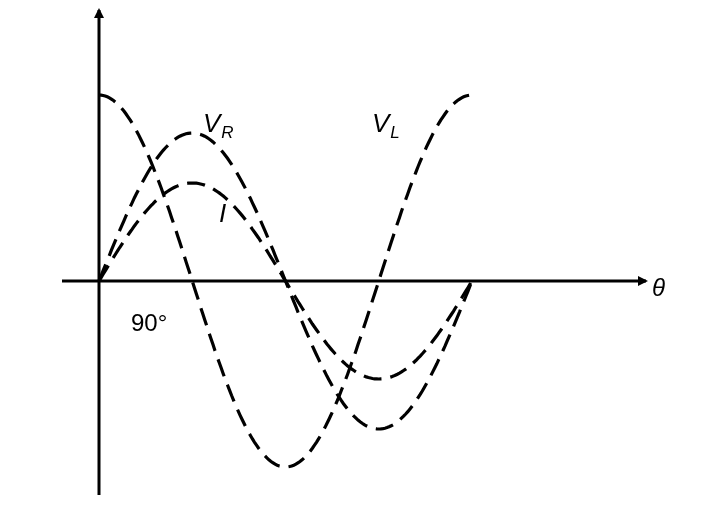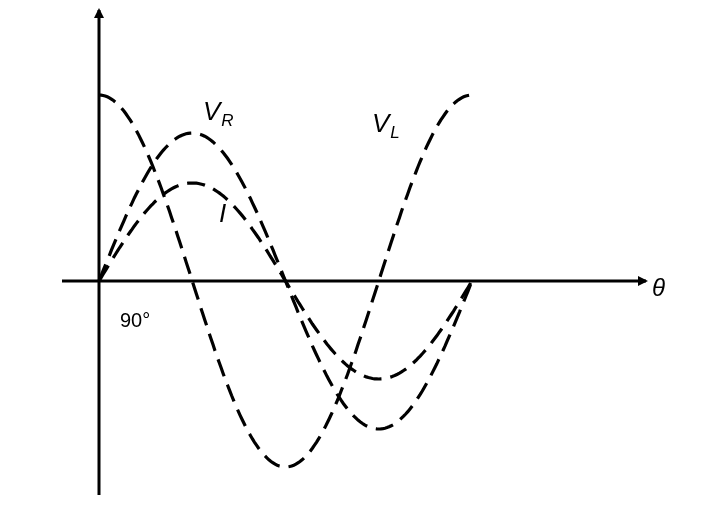--- a/index.html
+++ b/index.html
@@ -21,21 +21,21 @@
 
   <line x1="99" y1="495" x2="99" y2="10" stroke="#000" stroke-width="3" marker-end="url(#arr)"></line>
   <line x1="62" y1="281" x2="646" y2="281" stroke="#000" stroke-width="3" marker-end="url(#arr)"></line>
   <g id="curves" fill="none" stroke="#000" stroke-width="3.2" stroke-dasharray="18,9">
       <path d="M99.0,281.0 L101.1,275.8 L103.1,270.7 L105.2,265.5 L107.3,260.4 L109.4,255.3 L111.4,250.2 L113.5,245.2 L115.6,240.2 L117.7,235.3 L119.7,230.4 L121.8,225.6 L123.9,220.8 L125.9,216.1 L128.0,211.5 L130.1,207.0 L132.2,202.6 L134.2,198.2 L136.3,194.0 L138.4,189.9 L140.4,185.9 L142.5,182.0 L144.6,178.2 L146.7,174.5 L148.7,171.0 L150.8,167.6 L152.9,164.4 L154.9,161.3 L157.0,158.3 L159.1,155.5 L161.2,152.8 L163.2,150.3 L165.3,148.0 L167.4,145.8 L169.5,143.8 L171.5,141.9 L173.6,140.2 L175.7,138.7 L177.7,137.4 L179.8,136.2 L181.9,135.2 L184.0,134.4 L186.0,133.8 L188.1,133.4 L190.2,133.1 L192.3,133.0 L194.3,133.1 L196.4,133.4 L198.5,133.8 L200.5,134.4 L202.6,135.2 L204.7,136.2 L206.8,137.4 L208.8,138.7 L210.9,140.2 L213.0,141.9 L215.0,143.8 L217.1,145.8 L219.2,148.0 L221.3,150.3 L223.3,152.8 L225.4,155.5 L227.5,158.3 L229.6,161.3 L231.6,164.4 L233.7,167.6 L235.8,171.0 L237.8,174.5 L239.9,178.2 L242.0,182.0 L244.1,185.9 L246.1,189.9 L248.2,194.0 L250.3,198.2 L252.3,202.6 L254.4,207.0 L256.5,211.5 L258.6,216.1 L260.6,220.8 L262.7,225.6 L264.8,230.4 L266.9,235.3 L268.9,240.2 L271.0,245.2 L273.1,250.2 L275.1,255.3 L277.2,260.4 L279.3,265.5 L281.4,270.7 L283.4,275.8 L285.5,281.0 L287.6,286.2 L289.6,291.3 L291.7,296.5 L293.8,301.6 L295.9,306.7 L297.9,311.8 L300.0,316.8 L302.1,321.8 L304.1,326.7 L306.2,331.6 L308.3,336.4 L310.4,341.2 L312.4,345.9 L314.5,350.5 L316.6,355.0 L318.7,359.4 L320.7,363.8 L322.8,368.0 L324.9,372.1 L326.9,376.1 L329.0,380.0 L331.1,383.8 L333.2,387.5 L335.2,391.0 L337.3,394.4 L339.4,397.6 L341.4,400.7 L343.5,403.7 L345.6,406.5 L347.7,409.2 L349.7,411.7 L351.8,414.0 L353.9,416.2 L356.0,418.2 L358.0,420.1 L360.1,421.8 L362.2,423.3 L364.2,424.6 L366.3,425.8 L368.4,426.8 L370.5,427.6 L372.5,428.2 L374.6,428.6 L376.7,428.9 L378.8,429.0 L380.8,428.9 L382.9,428.6 L385.0,428.2 L387.0,427.6 L389.1,426.8 L391.2,425.8 L393.3,424.6 L395.3,423.3 L397.4,421.8 L399.5,420.1 L401.5,418.2 L403.6,416.2 L405.7,414.0 L407.8,411.7 L409.8,409.2 L411.9,406.5 L414.0,403.7 L416.1,400.7 L418.1,397.6 L420.2,394.4 L422.3,391.0 L424.3,387.5 L426.4,383.8 L428.5,380.0 L430.6,376.1 L432.6,372.1 L434.7,368.0 L436.8,363.8 L438.8,359.4 L440.9,355.0 L443.0,350.5 L445.1,345.9 L447.1,341.2 L449.2,336.4 L451.3,331.6 L453.4,326.7 L455.4,321.8 L457.5,316.8 L459.6,311.8 L461.6,306.7 L463.7,301.6 L465.8,296.5 L467.9,291.3 L469.9,286.2 L472.0,281.0"></path>
       <path d="M99.0,95.0 L101.1,95.1 L103.1,95.5 L105.2,96.0 L107.3,96.8 L109.4,97.8 L111.4,99.1 L113.5,100.5 L115.6,102.2 L117.7,104.1 L119.7,106.2 L121.8,108.5 L123.9,111.1 L125.9,113.8 L128.0,116.8 L130.1,119.9 L132.2,123.3 L134.2,126.8 L136.3,130.5 L138.4,134.4 L140.4,138.5 L142.5,142.8 L144.6,147.2 L146.7,151.8 L148.7,156.5 L150.8,161.4 L152.9,166.5 L154.9,171.7 L157.0,177.0 L159.1,182.4 L161.2,188.0 L163.2,193.7 L165.3,199.5 L167.4,205.3 L169.5,211.3 L171.5,217.4 L173.6,223.5 L175.7,229.7 L177.7,236.0 L179.8,242.3 L181.9,248.7 L184.0,255.1 L186.0,261.6 L188.1,268.0 L190.2,274.5 L192.3,281.0 L194.3,287.5 L196.4,294.0 L198.5,300.4 L200.5,306.9 L202.6,313.3 L204.7,319.7 L206.8,326.0 L208.8,332.3 L210.9,338.5 L213.0,344.6 L215.0,350.7 L217.1,356.7 L219.2,362.5 L221.3,368.3 L223.3,374.0 L225.4,379.6 L227.5,385.0 L229.6,390.3 L231.6,395.5 L233.7,400.6 L235.8,405.5 L237.8,410.2 L239.9,414.8 L242.0,419.2 L244.1,423.5 L246.1,427.6 L248.2,431.5 L250.3,435.2 L252.3,438.7 L254.4,442.1 L256.5,445.2 L258.6,448.2 L260.6,450.9 L262.7,453.5 L264.8,455.8 L266.9,457.9 L268.9,459.8 L271.0,461.5 L273.1,462.9 L275.1,464.2 L277.2,465.2 L279.3,466.0 L281.4,466.5 L283.4,466.9 L285.5,467.0 L287.6,466.9 L289.6,466.5 L291.7,466.0 L293.8,465.2 L295.9,464.2 L297.9,462.9 L300.0,461.5 L302.1,459.8 L304.1,457.9 L306.2,455.8 L308.3,453.5 L310.4,450.9 L312.4,448.2 L314.5,445.2 L316.6,442.1 L318.7,438.7 L320.7,435.2 L322.8,431.5 L324.9,427.6 L326.9,423.5 L329.0,419.2 L331.1,414.8 L333.2,410.2 L335.2,405.5 L337.3,400.6 L339.4,395.5 L341.4,390.3 L343.5,385.0 L345.6,379.6 L347.7,374.0 L349.7,368.3 L351.8,362.5 L353.9,356.7 L356.0,350.7 L358.0,344.6 L360.1,338.5 L362.2,332.3 L364.2,326.0 L366.3,319.7 L368.4,313.3 L370.5,306.9 L372.5,300.4 L374.6,294.0 L376.7,287.5 L378.8,281.0 L380.8,274.5 L382.9,268.0 L385.0,261.6 L387.0,255.1 L389.1,248.7 L391.2,242.3 L393.3,236.0 L395.3,229.7 L397.4,223.5 L399.5,217.4 L401.5,211.3 L403.6,205.3 L405.7,199.5 L407.8,193.7 L409.8,188.0 L411.9,182.4 L414.0,177.0 L416.1,171.7 L418.1,166.5 L420.2,161.4 L422.3,156.5 L424.3,151.8 L426.4,147.2 L428.5,142.8 L430.6,138.5 L432.6,134.4 L434.7,130.5 L436.8,126.8 L438.8,123.3 L440.9,119.9 L443.0,116.8 L445.1,113.8 L447.1,111.1 L449.2,108.5 L451.3,106.2 L453.4,104.1 L455.4,102.2 L457.5,100.5 L459.6,99.1 L461.6,97.8 L463.7,96.8 L465.8,96.0 L467.9,95.5 L469.9,95.1 L472.0,95.0"></path>
       <path d="M99.0,281.0 L101.1,277.6 L103.1,274.2 L105.2,270.8 L107.3,267.4 L109.4,264.0 L111.4,260.6 L113.5,257.3 L115.6,254.0 L117.7,250.7 L119.7,247.5 L121.8,244.3 L123.9,241.1 L125.9,238.0 L128.0,235.0 L130.1,232.0 L132.2,229.1 L134.2,226.2 L136.3,223.4 L138.4,220.7 L140.4,218.0 L142.5,215.4 L144.6,212.9 L146.7,210.5 L148.7,208.2 L150.8,205.9 L152.9,203.8 L154.9,201.7 L157.0,199.8 L159.1,197.9 L161.2,196.1 L163.2,194.5 L165.3,192.9 L167.4,191.5 L169.5,190.1 L171.5,188.9 L173.6,187.8 L175.7,186.8 L177.7,185.9 L179.8,185.1 L181.9,184.5 L184.0,184.0 L186.0,183.5 L188.1,183.2 L190.2,183.1 L192.3,183.0 L194.3,183.1 L196.4,183.2 L198.5,183.5 L200.5,184.0 L202.6,184.5 L204.7,185.1 L206.8,185.9 L208.8,186.8 L210.9,187.8 L213.0,188.9 L215.0,190.1 L217.1,191.5 L219.2,192.9 L221.3,194.5 L223.3,196.1 L225.4,197.9 L227.5,199.8 L229.6,201.7 L231.6,203.8 L233.7,205.9 L235.8,208.2 L237.8,210.5 L239.9,212.9 L242.0,215.4 L244.1,218.0 L246.1,220.7 L248.2,223.4 L250.3,226.2 L252.3,229.1 L254.4,232.0 L256.5,235.0 L258.6,238.0 L260.6,241.1 L262.7,244.3 L264.8,247.5 L266.9,250.7 L268.9,254.0 L271.0,257.3 L273.1,260.6 L275.1,264.0 L277.2,267.4 L279.3,270.8 L281.4,274.2 L283.4,277.6 L285.5,281.0 L287.6,284.4 L289.6,287.8 L291.7,291.2 L293.8,294.6 L295.9,298.0 L297.9,301.4 L300.0,304.7 L302.1,308.0 L304.1,311.3 L306.2,314.5 L308.3,317.7 L310.4,320.9 L312.4,324.0 L314.5,327.0 L316.6,330.0 L318.7,332.9 L320.7,335.8 L322.8,338.6 L324.9,341.3 L326.9,344.0 L329.0,346.6 L331.1,349.1 L333.2,351.5 L335.2,353.8 L337.3,356.1 L339.4,358.2 L341.4,360.3 L343.5,362.2 L345.6,364.1 L347.7,365.9 L349.7,367.5 L351.8,369.1 L353.9,370.5 L356.0,371.9 L358.0,373.1 L360.1,374.2 L362.2,375.2 L364.2,376.1 L366.3,376.9 L368.4,377.5 L370.5,378.0 L372.5,378.5 L374.6,378.8 L376.7,378.9 L378.8,379.0 L380.8,378.9 L382.9,378.8 L385.0,378.5 L387.0,378.0 L389.1,377.5 L391.2,376.9 L393.3,376.1 L395.3,375.2 L397.4,374.2 L399.5,373.1 L401.5,371.9 L403.6,370.5 L405.7,369.1 L407.8,367.5 L409.8,365.9 L411.9,364.1 L414.0,362.2 L416.1,360.3 L418.1,358.2 L420.2,356.1 L422.3,353.8 L424.3,351.5 L426.4,349.1 L428.5,346.6 L430.6,344.0 L432.6,341.3 L434.7,338.6 L436.8,335.8 L438.8,332.9 L440.9,330.0 L443.0,327.0 L445.1,324.0 L447.1,320.9 L449.2,317.7 L451.3,314.5 L453.4,311.3 L455.4,308.0 L457.5,304.7 L459.6,301.4 L461.6,298.0 L463.7,294.6 L465.8,291.2 L467.9,287.8 L469.9,284.4 L472.0,281.0"></path>
     </g>
 </svg>
 
-<div class="lbl it" style="left:203px; top:96px; font-size:26px;">
+<div class="lbl it" style="left:203px; top:108px; font-size:26px;">
   <span>V</span><span class="sub">R</span>
 </div>
 <div class="lbl it" style="left:372px; top:108px; font-size:26px;">
   <span>V</span><span class="sub">L</span>
 </div>
 <div class="lbl it" style="left:219px; top:198px; font-size:26px;">I</div>
 <div class="lbl it" style="left:652px; top:274px; font-size:24px;">θ</div>
-<div class="lbl" style="left:120px; top:309px; font-size:20px;">90°</div>
+<div class="lbl" style="left:131px; top:309px; font-size:24px;">90°</div>
 
 </body></html>

